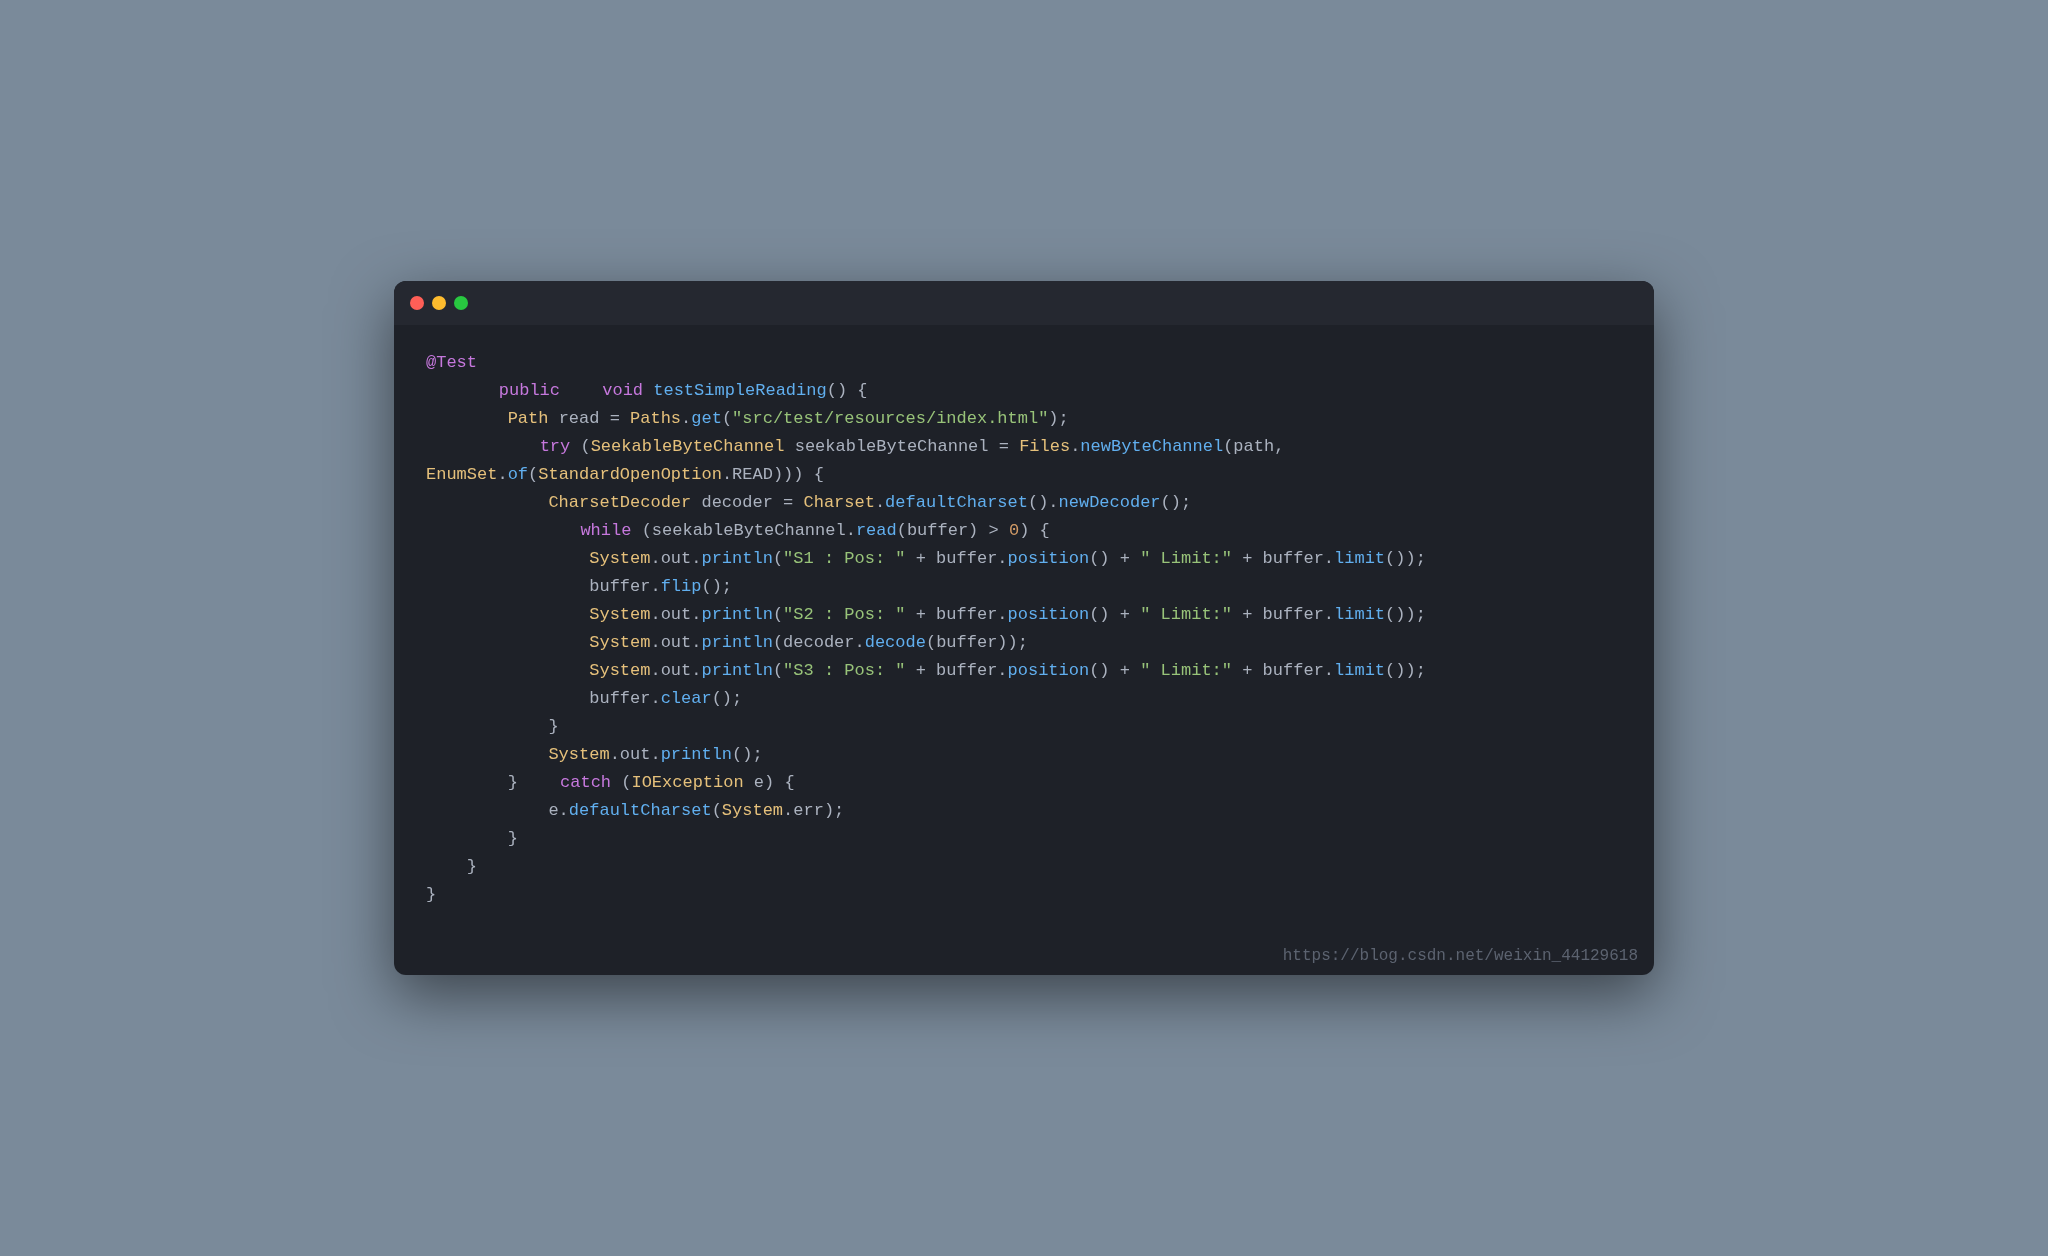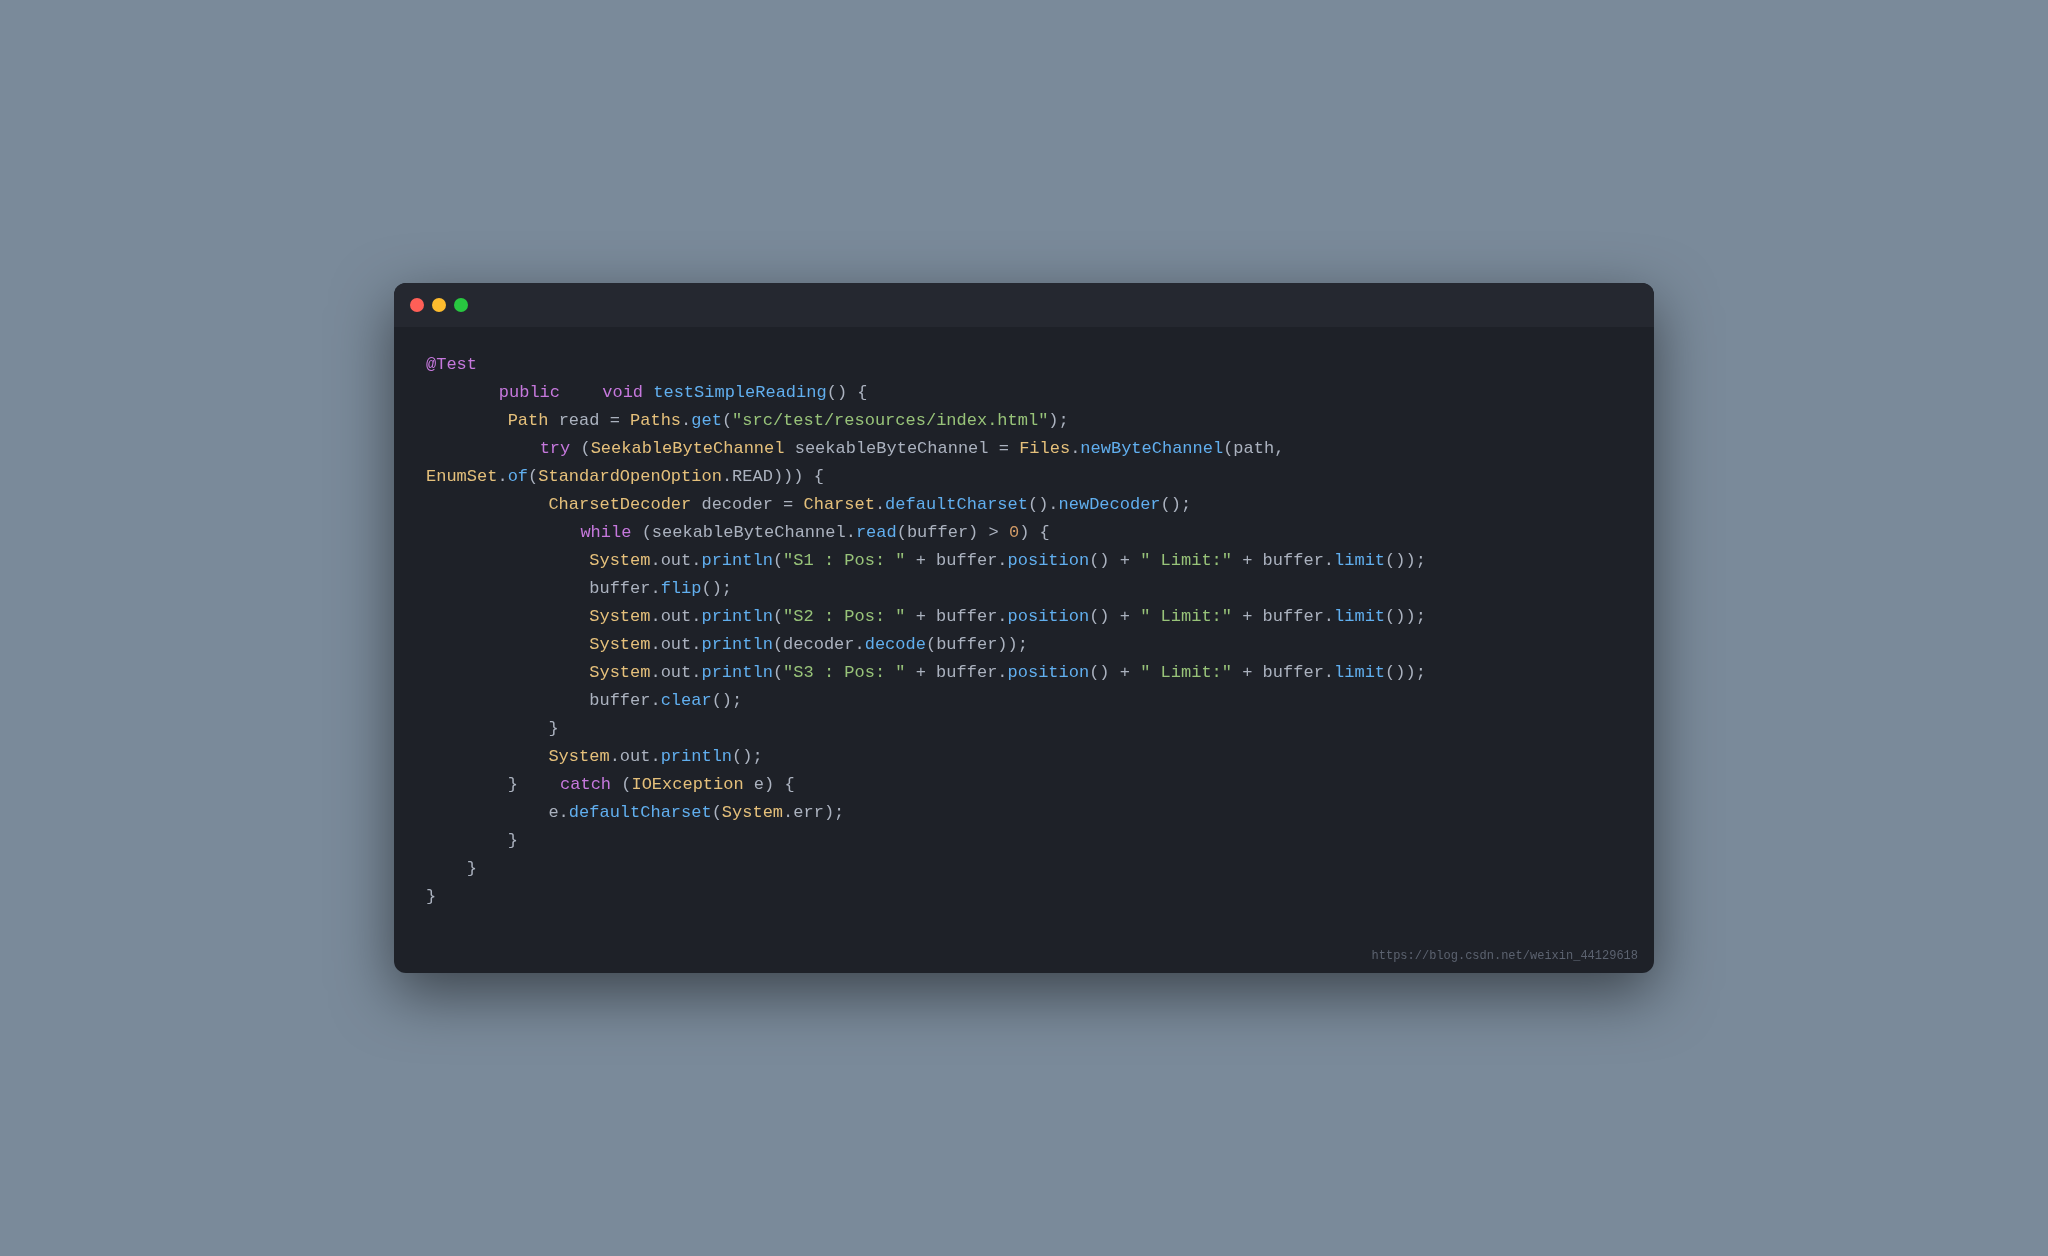--- a/index.html
+++ b/index.html
@@ -62,21 +62,21 @@
     .keyword { color: #c678dd; margin-left: 32px; }
     .type { color: #e5c07b; }
     .method { color: #61afef; }
     .string { color: #98c379; }
     .number { color: #d19a66; }
     .plain { color: #abb2bf; }
 
     .url-bar {
       text-align: right;
       padding: 6px 16px 10px 16px;
-      font-size: 12px;
+      font-size: 16px;
       color: #5c6370;
       font-family: 'Courier New', Courier, monospace;
     }
   </style>
 </head>
 <body>
 
 <div class="window">
   <div class="titlebar">
     <div class="traffic-light close"></div>

